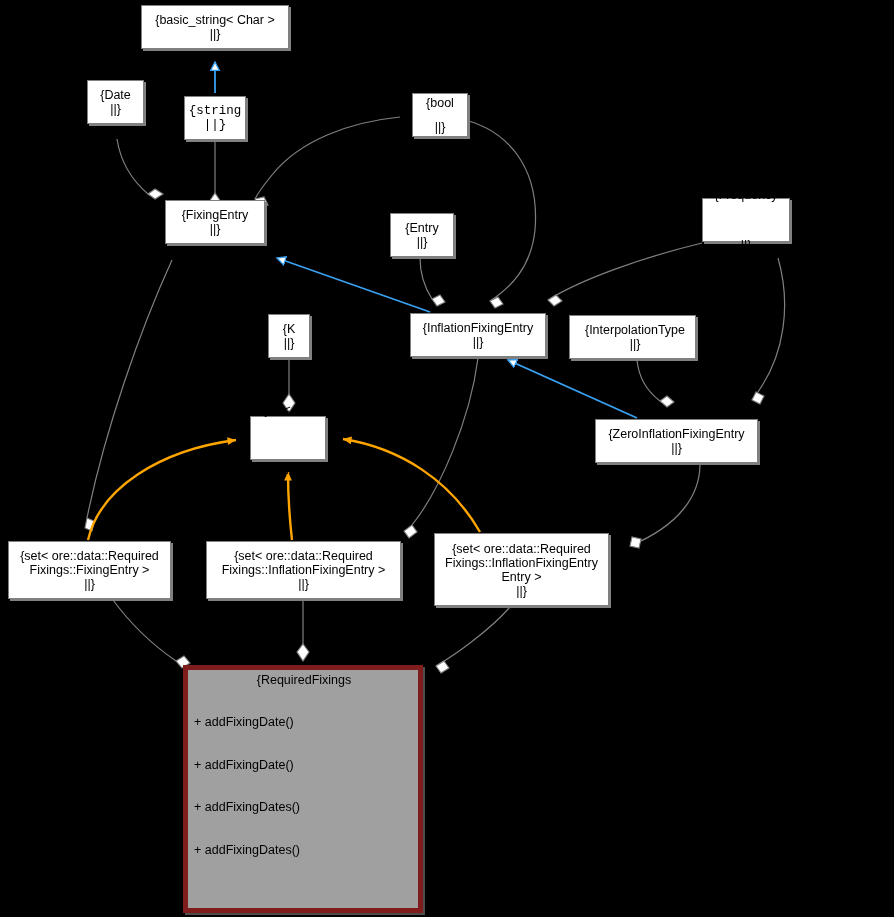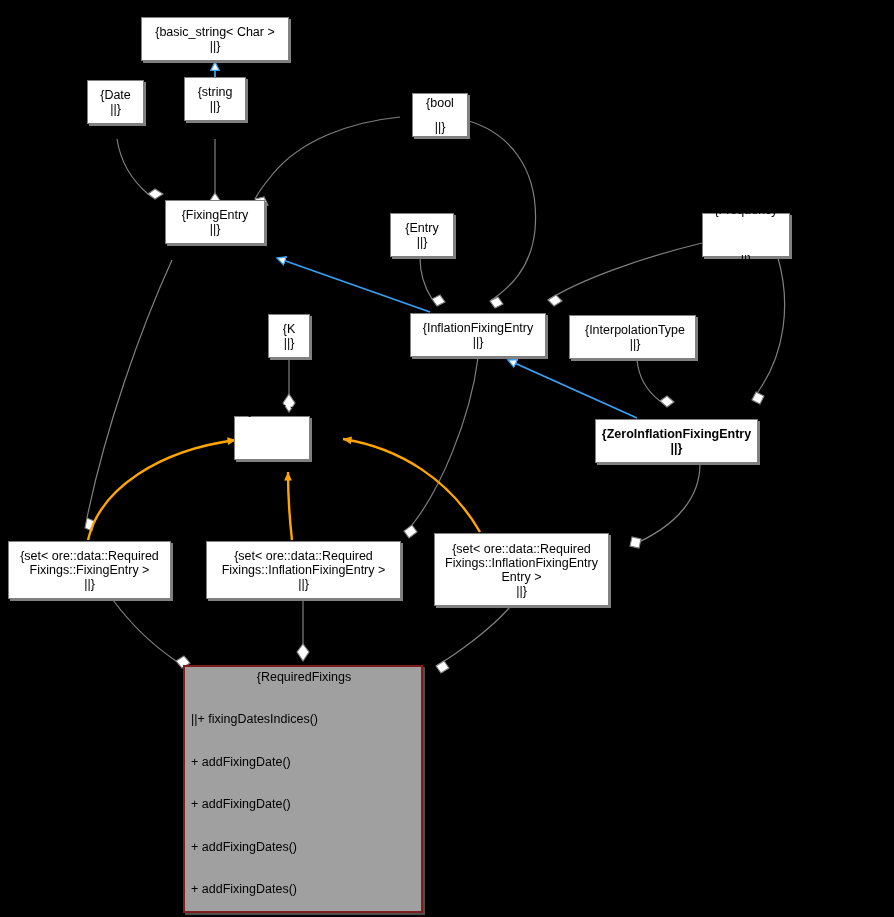--- a/index.html
+++ b/index.html
@@ -40,21 +40,21 @@
     white-space: pre;
     padding: 2px 3px;
     z-index: 5;
   }
   .node .label {
     display: block;
     width: 100%;
   }
   .node.focus {
     background: #a0a0a0;
-    border: 2px solid #7f1d1d;
+    border: 5px solid #7f1d1d;
     box-shadow: 2px 2px 0 0 #4d4d4d;
     justify-content: flex-start;
     text-align: left;
     padding: 3px 4px 3px 6px;
   }
   .node.focus .title {
     display: block;
     width: 100%;
     text-align: center;
   }
@@ -137,76 +137,76 @@
       <line x1="637" y1="418" x2="508" y2="360" marker-end="url(#arrow-inherit)"></line>
     </g>
 
     <g fill="none" stroke="#ffa500" stroke-width="2.4">
       <path d="M 88,540 C 100,488 160,450 236,440" marker-end="url(#arrow-template)"></path>
       <path d="M 292,540 C 288,505 288,485 288,472" marker-end="url(#arrow-template)"></path>
       <path d="M 480,532 C 450,480 400,448 343,439" marker-end="url(#arrow-template)"></path>
     </g>
   </svg>
 
-  <div class="node" style="left:141px; top:17px; width:148px; height:44px;">
+  <div class="node" style="left:141px; top:5px; width:148px; height:44px;">
     <span class="label">{basic_string&lt; Char &gt;</span>
     <span class="label">||}</span>
   </div>
 
   <div class="node" style="left:87px; top:80px; width:57px; height:44px;">
     <span class="label">{Date</span>
     <span class="label">||}</span>
   </div>
 
-  <div class="node" style="left:184px; top:77px; width:62px; height:44px;">
+  <div class="node" style="left:184px; top:96px; width:62px; height:44px;font-family:Liberation Mono, monospace;">
     <span class="label">{string</span>
     <span class="label">||}</span>
   </div>
 
   <div class="node" style="left:412px; top:93px; width:56px; height:44px;justify-content:space-between;">
     <span class="label">{bool</span>
     <span class="label">||}</span>
   </div>
 
   <div class="node" style="left:165px; top:200px; width:100px; height:44px;">
     <span class="label">{FixingEntry</span>
     <span class="label">||}</span>
   </div>
 
   <div class="node" style="left:390px; top:213px; width:64px; height:44px;">
     <span class="label">{Entry</span>
     <span class="label">||}</span>
   </div>
 
-  <div class="node" style="left:702px; top:213px; width:88px; height:44px;gap:36px;">
+  <div class="node" style="left:702px; top:198px; width:88px; height:44px;gap:36px;">
     <span class="label">{Frequency</span>
     <span class="label">||}</span>
   </div>
 
   <div class="node" style="left:268px; top:314px; width:42px; height:44px;">
     <span class="label">{K</span>
     <span class="label">||}</span>
   </div>
 
   <div class="node" style="left:410px; top:313px; width:136px; height:44px;">
     <span class="label">{InflationFixingEntry</span>
     <span class="label">||}</span>
   </div>
 
   <div class="node" style="left:569px; top:315px; width:127px; height:44px;padding-left:8px;">
     <span class="label">{InterpolationType</span>
     <span class="label">||}</span>
   </div>
 
-  <div class="node" style="left:234px; top:416px; width:76px; height:44px;gap:43px;">
+  <div class="node" style="left:250px; top:416px; width:76px; height:44px;gap:43px;">
     <span class="label">{set&lt; K &gt;</span>
     <span class="label">||}</span>
   </div>
 
-  <div class="node" style="left:595px; top:419px; width:163px; height:44px;font-weight:bold;">
+  <div class="node" style="left:595px; top:419px; width:163px; height:44px;">
     <span class="label">{ZeroInflationFixingEntry</span>
     <span class="label">||}</span>
   </div>
 
   <div class="node" style="left:8px; top:541px; width:163px; height:58px;">
     <span class="label">{set&lt; ore::data::Required</span>
     <span class="label">Fixings::FixingEntry &gt;</span>
     <span class="label">||}</span>
   </div>
 
@@ -219,21 +219,20 @@
   <div class="node" style="left:434px; top:533px; width:175px; height:73px;">
     <span class="label">{set&lt; ore::data::Required</span>
     <span class="label">Fixings::InflationFixingEntry</span>
     <span class="label">Entry &gt;</span>
     <span class="label">||}</span>
   </div>
 
   <div class="node focus" style="left:183px; top:665px; width:240px; height:248px;">
     <span class="title">{RequiredFixings</span>
     <span class="methods">
-      <span class="m">||+ fixingDatesIndices()</span>
       <span class="m">+ addFixingDate()</span>
       <span class="m">+ addFixingDate()</span>
       <span class="m">+ addFixingDates()</span>
       <span class="m">+ addFixingDates()</span>
       
       
       
       
       
       

